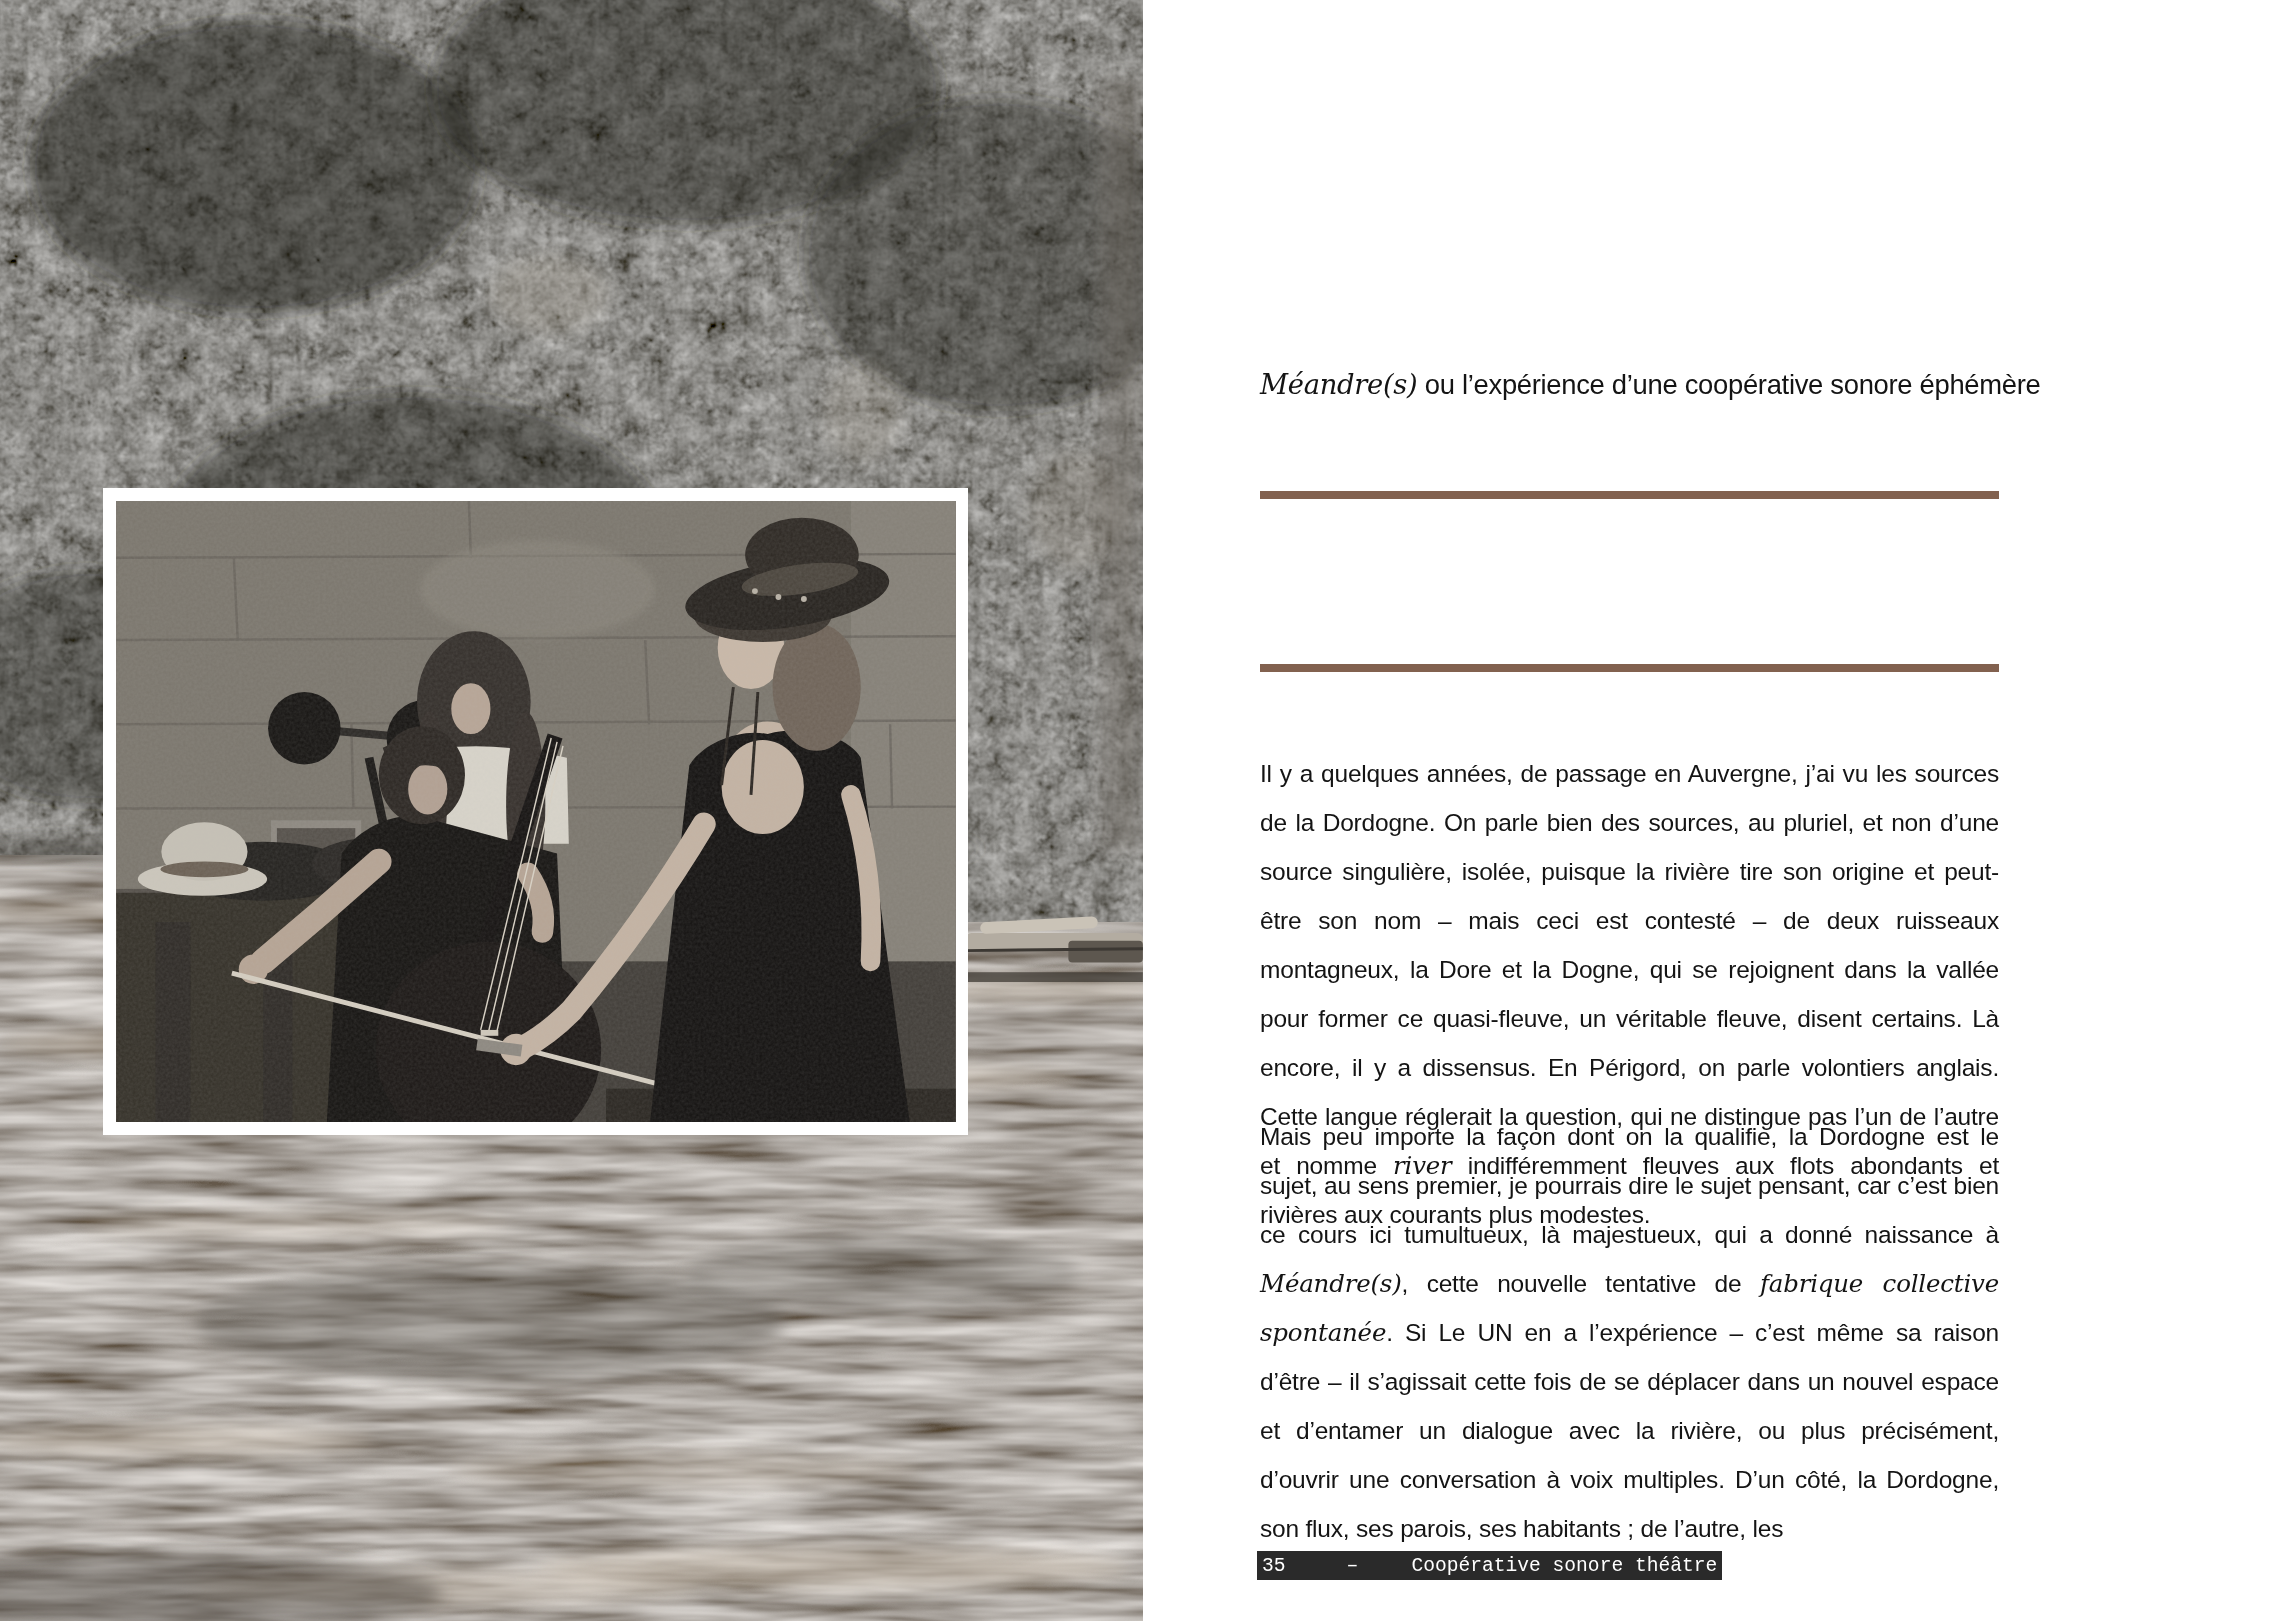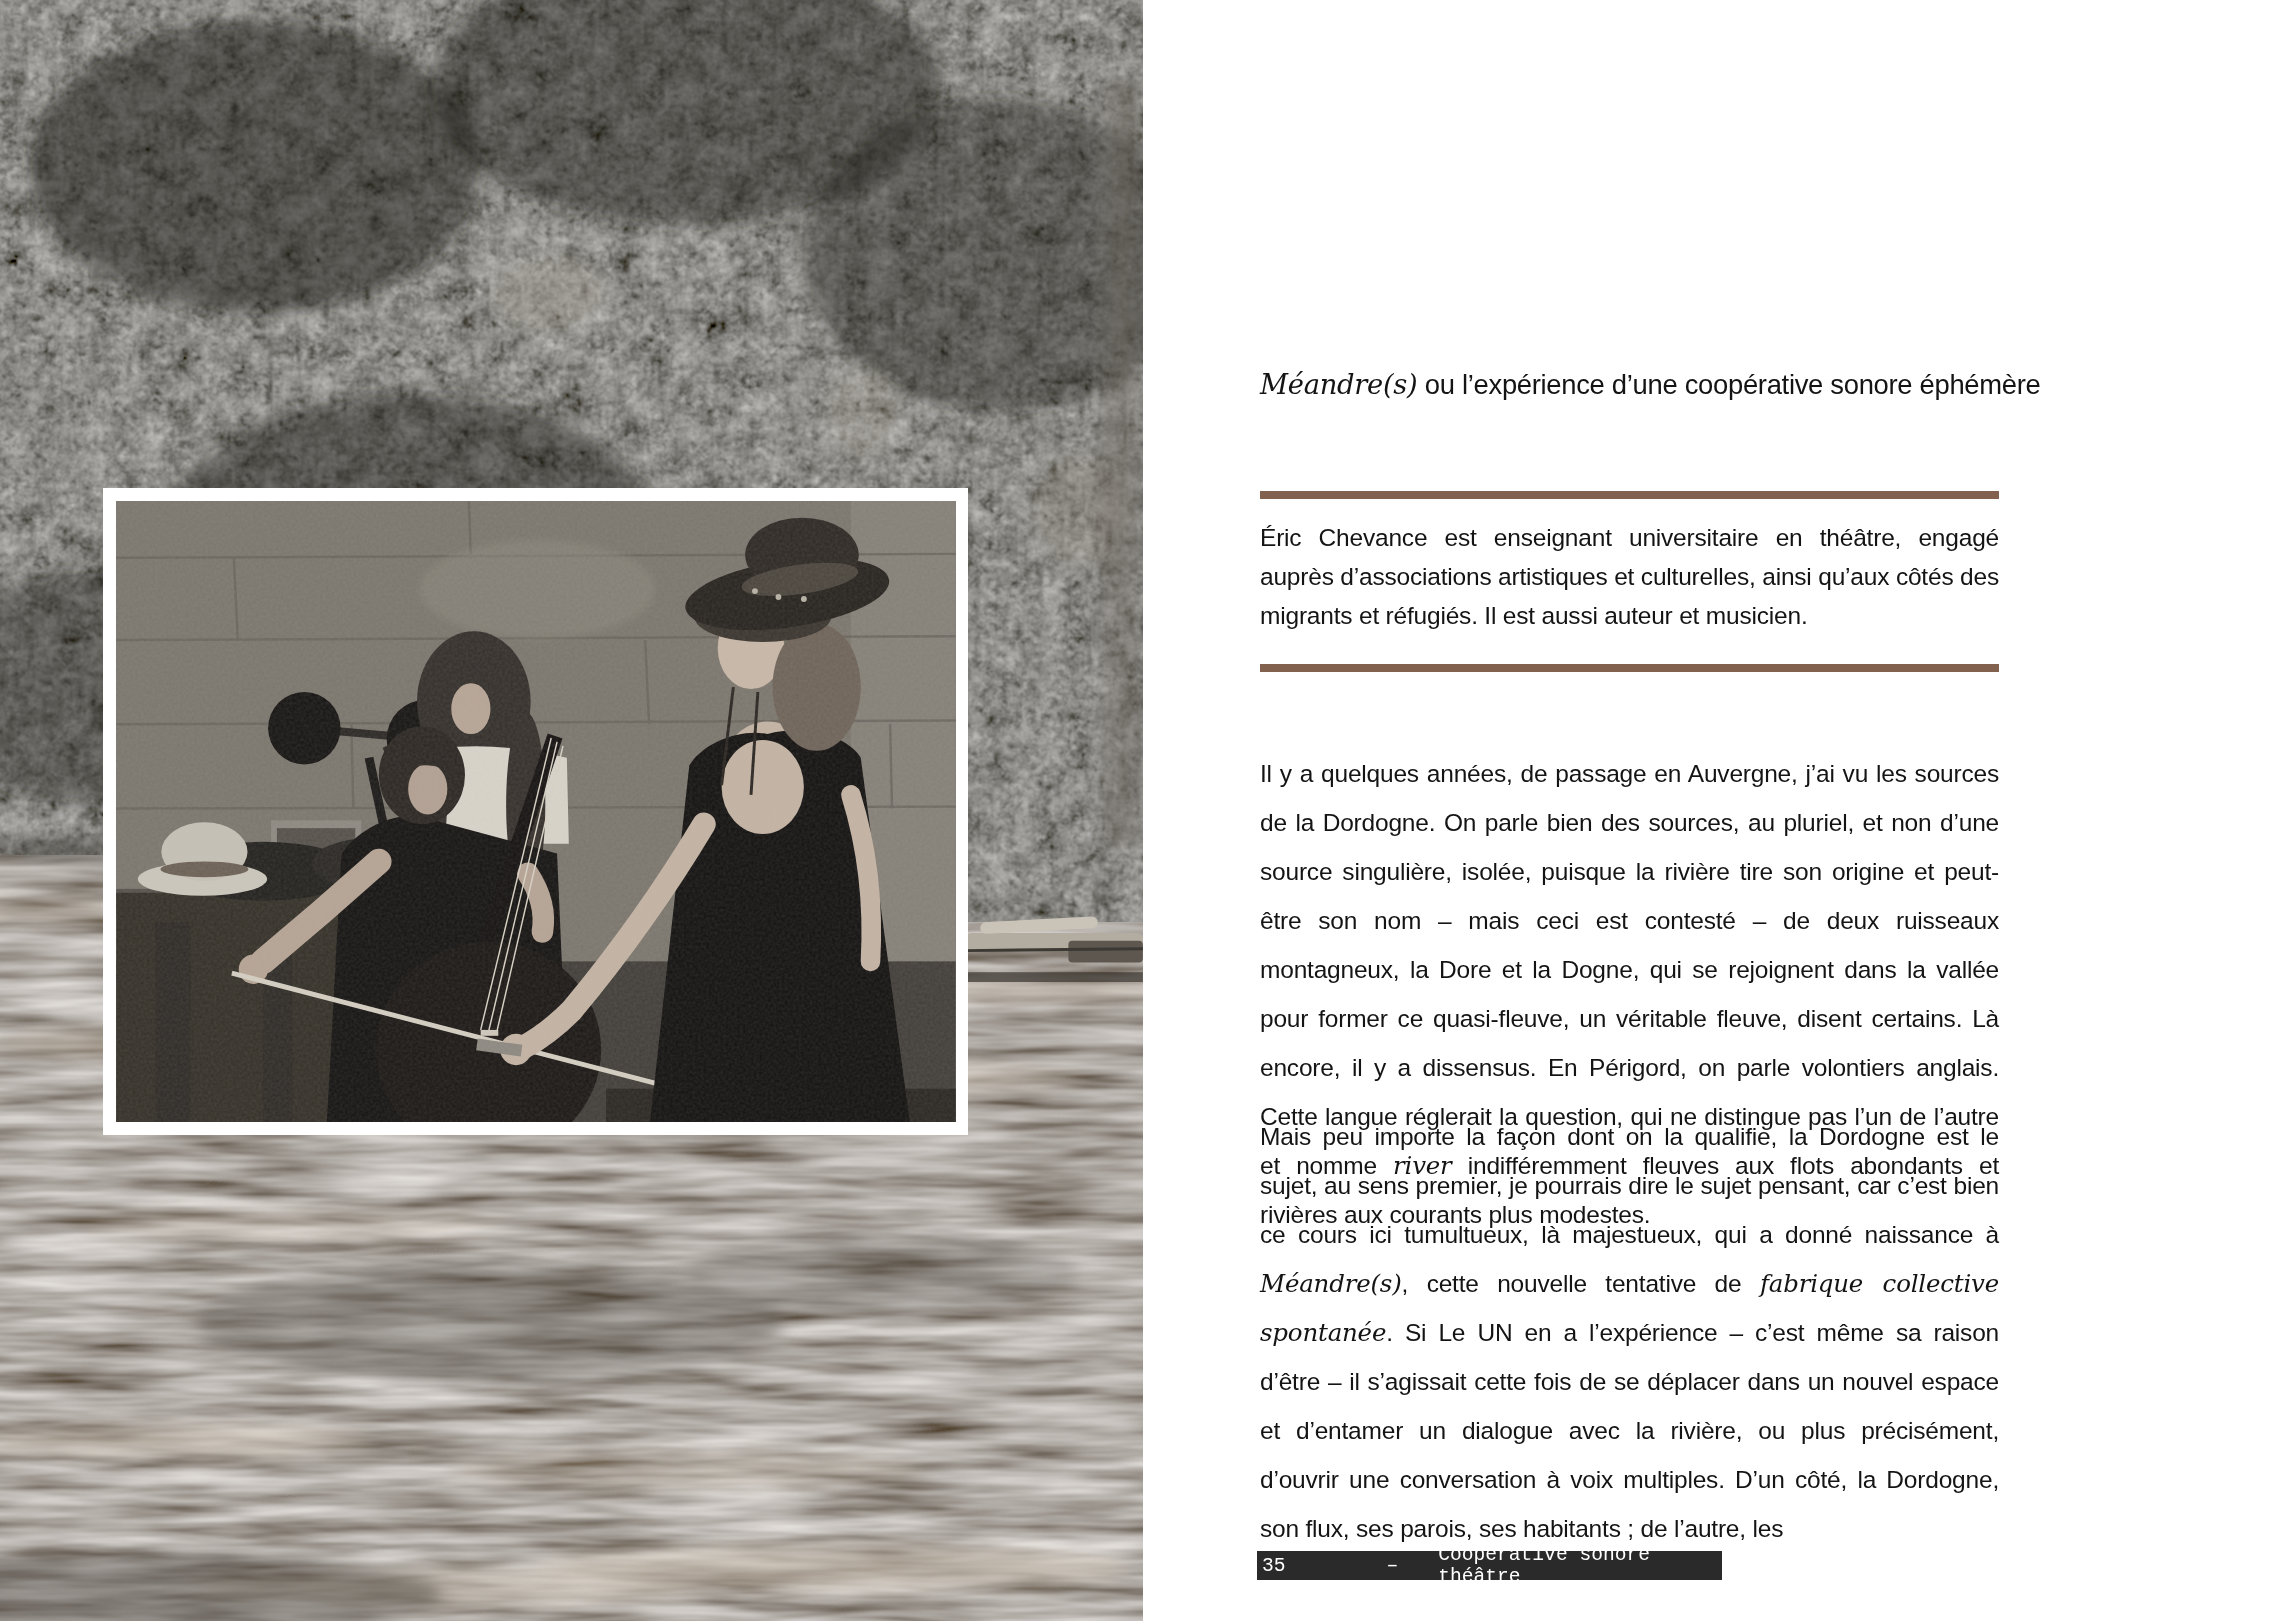--- a/index.html
+++ b/index.html
@@ -218,29 +218,28 @@
       </svg>
     </div>
   </div>
 
   <div class="textcol">
 
     <h1><span class="it">Méandre(s)</span><span> ou l’expérience d’une coopérative sonore éphémère</span></h1>
 
     <div class="rule rule1" style="background: rgb(130, 97, 79);"></div>
 
-    <p class="bio">Éric Chevance est enseignant universitaire en théâtre, engagé auprès d’associations artistiques et culturelles, ainsi qu’aux côtés des migrants et réfugiés. Il est aussi auteur et musicien.</p>
 
     <div class="rule rule2" style="background: rgb(130, 97, 79);"></div>
 
     <p class="bodypara p1"><span>Il y a quelques années, de passage en Auvergne, j’ai vu les sources de la Dordogne. On parle bien des sources, au pluriel, et non d’une source singulière, isolée, puisque la rivière tire son origine et peut-être son nom – mais ceci est contesté – de deux ruisseaux montagneux, la Dore et la Dogne, qui se rejoignent dans la vallée pour former ce quasi-fleuve, un véritable fleuve, disent certains. Là encore, il y a dissensus. En Périgord, on parle volontiers anglais. Cette langue réglerait la question, qui ne distingue pas l’un de l’autre et nomme </span><span class="it">river</span><span> indifféremment fleuves aux flots abondants et rivières aux courants plus modestes.</span></p>
 
     <p class="bodypara p2"><span>Mais peu importe la façon dont on la qualifie, la Dordogne est le sujet, au sens premier, je pourrais dire le sujet pensant, car c’est bien ce cours ici tumultueux, là majestueux, qui a donné naissance à </span><span class="it">Méandre(s)</span><span>, cette nouvelle tentative de </span><span class="it">fabrique collective spontanée</span><span>. Si Le UN en a l’expérience – c’est même sa raison d’être – il s’agissait cette fois de se déplacer dans un nouvel espace et d’entamer un dialogue avec la rivière, ou plus précisément, d’ouvrir une conversation à voix multiples. D’un côté, la Dordogne, son flux, ses parois, ses habitants ; de l’autre, les</span></p>
 
-    <div class="footer" style="background: rgb(42, 42, 42); color: rgb(255, 255, 255); gap: 40px;">
+    <div class="footer" style="background: rgb(42, 42, 42); color: rgb(255, 255, 255);">
       <span>35</span>
       <span class="dash">–</span>
       <span class="ftitle">Coopérative sonore théâtre</span>
     </div>
 
   </div>
 </div>
 
 
 </body></html>

